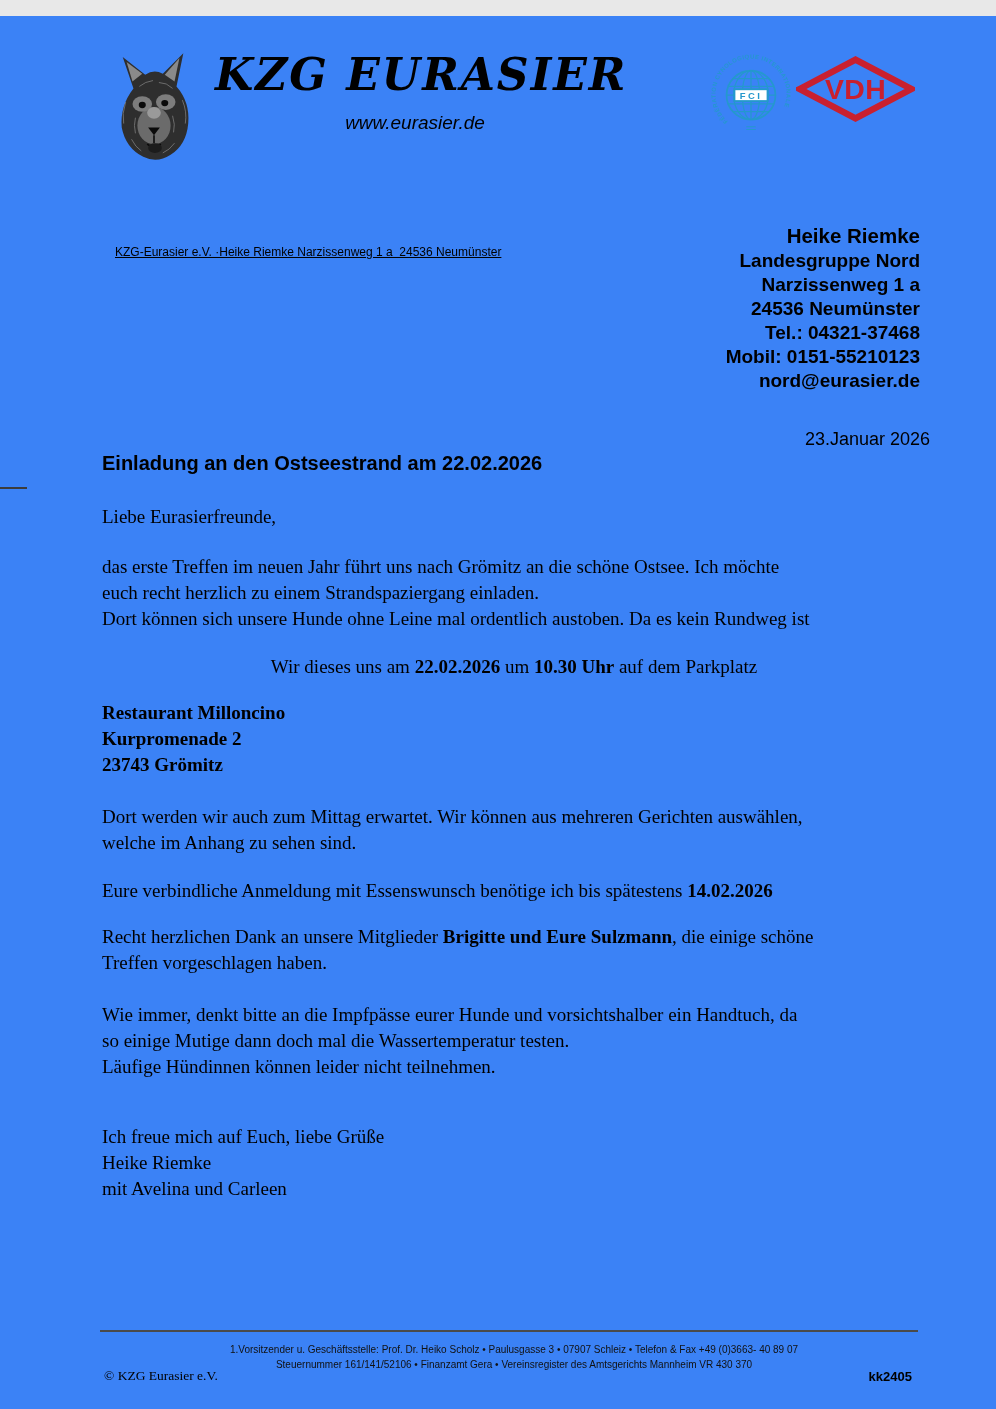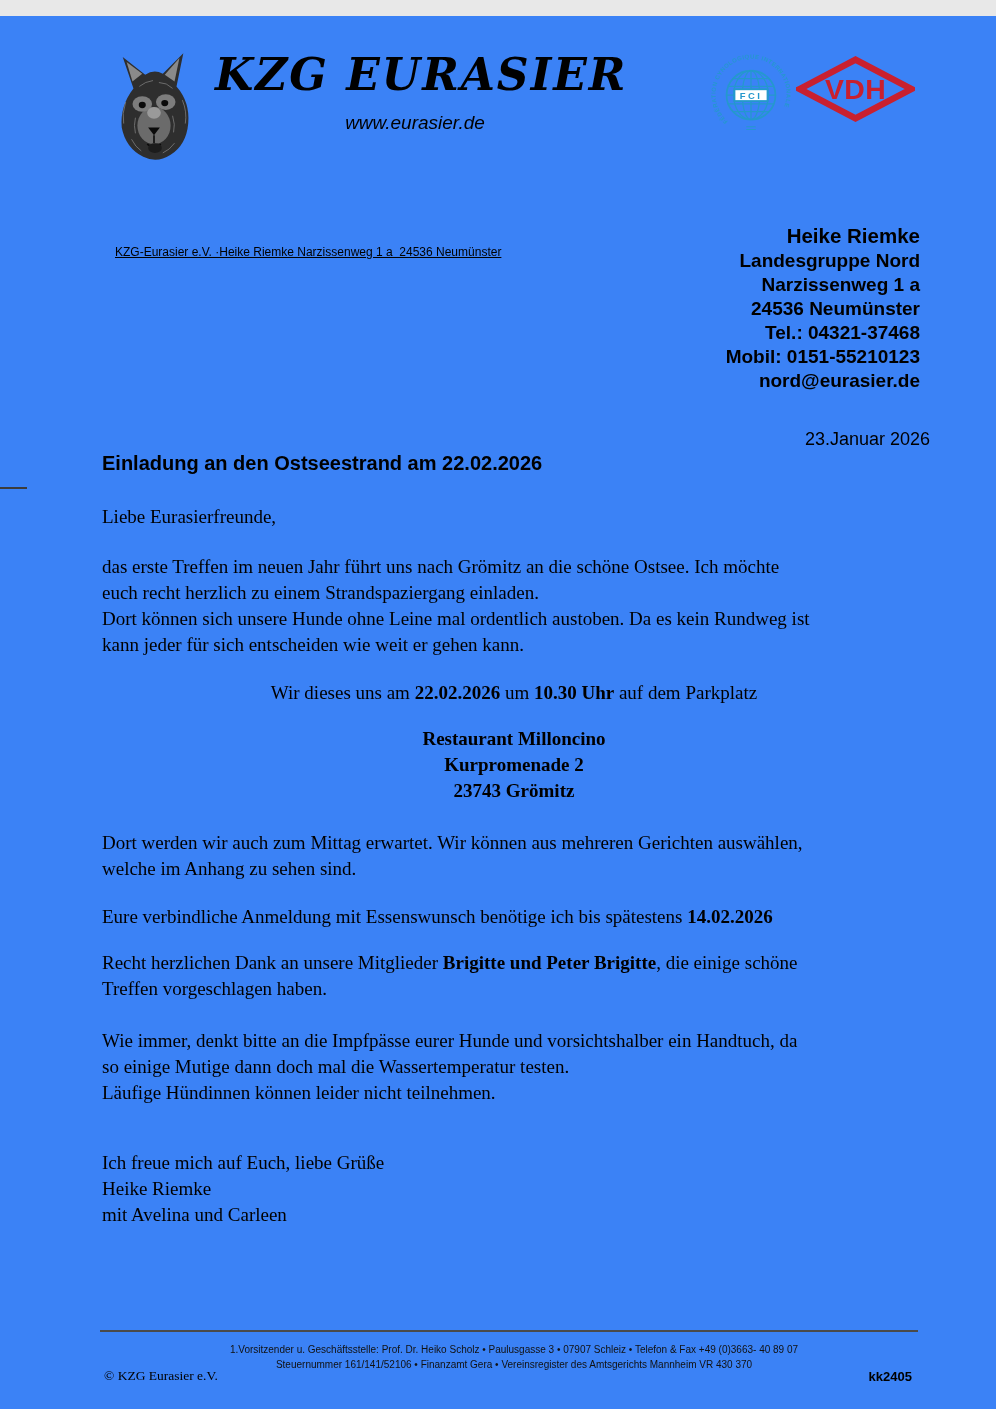--- a/index.html
+++ b/index.html
@@ -47,21 +47,21 @@
     position:absolute; left:102px; top:436px;
     font-family:"Liberation Sans", sans-serif; font-weight:bold; font-size:20px;
     white-space:nowrap;
   }
   .body-block {
     position:absolute; left:102px; top:488px; width:824px;
     font-size:19px; line-height:26px;
   }
   .body-block .ln { white-space:nowrap; }
   .p-meet   { margin-top:22px; text-align:center; }
-  .p-venue  { margin-top:20px; text-align:center; font-weight:bold; }
+  .p-venue  { margin-top:20px; text-align:left; font-weight:bold; }
   .mt24 { margin-top:24px; }
   .mt26 { margin-top:26px; }
   .mt22 { margin-top:22px; }
   .mt20 { margin-top:20px; }
   .mt44 { margin-top:44px; }
   .b { font-weight:bold; }
   
   .fold-mark { position:absolute; left:0; top:471px; width:27px; border-top:2px solid #3c3c3c; }
   
   .footer-rule { position:absolute; left:100px; top:1314px; width:818px; border-top:2px solid #4a4a4a; }
@@ -165,21 +165,20 @@
   <div class="date-line">23.Januar 2026</div>
   <div class="subject-line">Einladung an den Ostseestrand am 22.02.2026</div>
 
   <div class="body-block">
     <div class="ln">Liebe Eurasierfreunde,</div>
 
     <div class="mt24">
       <div class="ln">das erste Treffen im neuen Jahr führt uns nach Grömitz an die schöne Ostsee. Ich möchte</div>
       <div class="ln">euch recht herzlich zu einem Strandspaziergang einladen.</div>
       <div class="ln">Dort können sich unsere Hunde ohne Leine mal ordentlich austoben. Da es kein Rundweg ist</div>
-      <div class="ln">kann jeder für sich entscheiden wie weit er gehen kann.</div>
     </div>
 
     <div class="p-meet ln">
       <span>Wir dieses uns am </span><span class="b">22.02.2026</span><span> um </span><span class="b">10.30 Uhr</span><span> auf dem Parkplatz</span>
     </div>
 
     <div class="p-venue">
       <div class="ln">Restaurant Milloncino</div>
       <div class="ln">Kurpromenade 2</div>
       <div class="ln">23743 Grömitz</div>
@@ -189,21 +188,21 @@
       <div class="ln">Dort werden wir auch zum Mittag erwartet. Wir können aus mehreren Gerichten auswählen,</div>
       <div class="ln">welche im Anhang zu sehen sind.</div>
     </div>
 
     <div class="mt22 ln">
       <span>Eure verbindliche Anmeldung mit Essenswunsch benötige ich bis spätestens </span><span class="b">14.02.2026</span>
     </div>
 
     <div class="mt20">
       <div class="ln">
-        <span>Recht herzlichen Dank an unsere Mitglieder </span><span class="b">Brigitte und Peter Brigitte</span><span>, die einige schöne</span>
+        <span>Recht herzlichen Dank an unsere Mitglieder </span><span class="b">Brigitte und Eure Sulzmann</span><span>, die einige schöne</span>
       </div>
       <div class="ln">Treffen vorgeschlagen haben.</div>
     </div>
 
     <div class="mt26">
       <div class="ln">Wie immer, denkt bitte an die Impfpässe eurer Hunde und vorsichtshalber ein Handtuch, da</div>
       <div class="ln">so einige Mutige dann doch mal die Wassertemperatur testen.</div>
       <div class="ln">Läufige Hündinnen können leider nicht teilnehmen.</div>
     </div>
 

